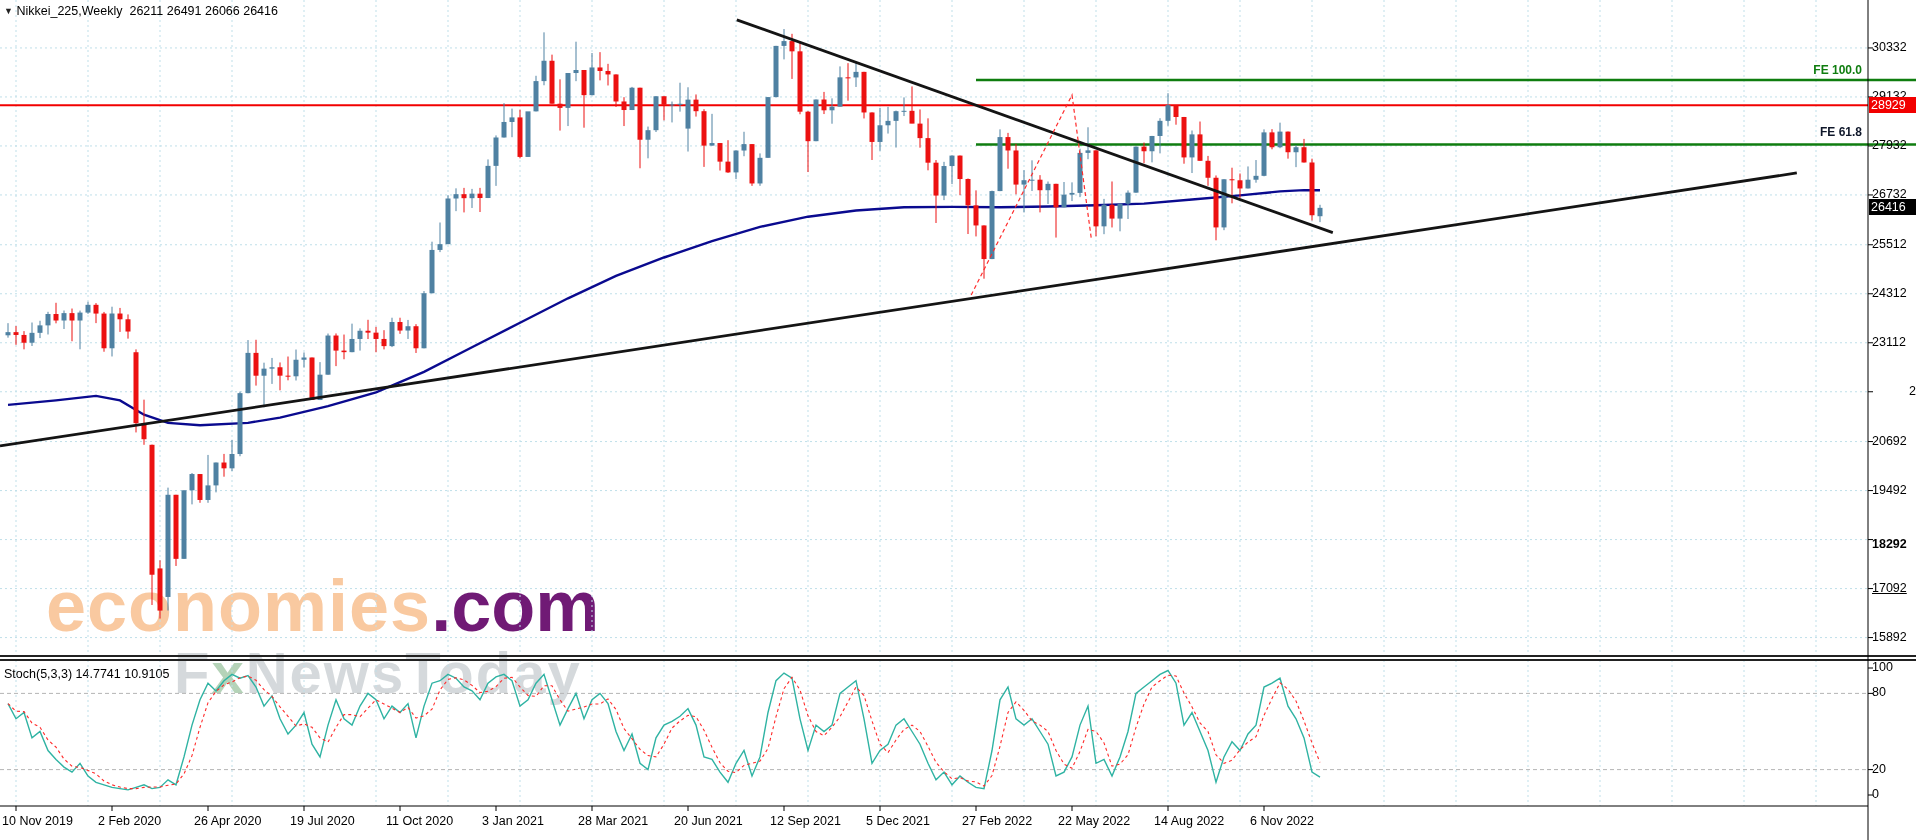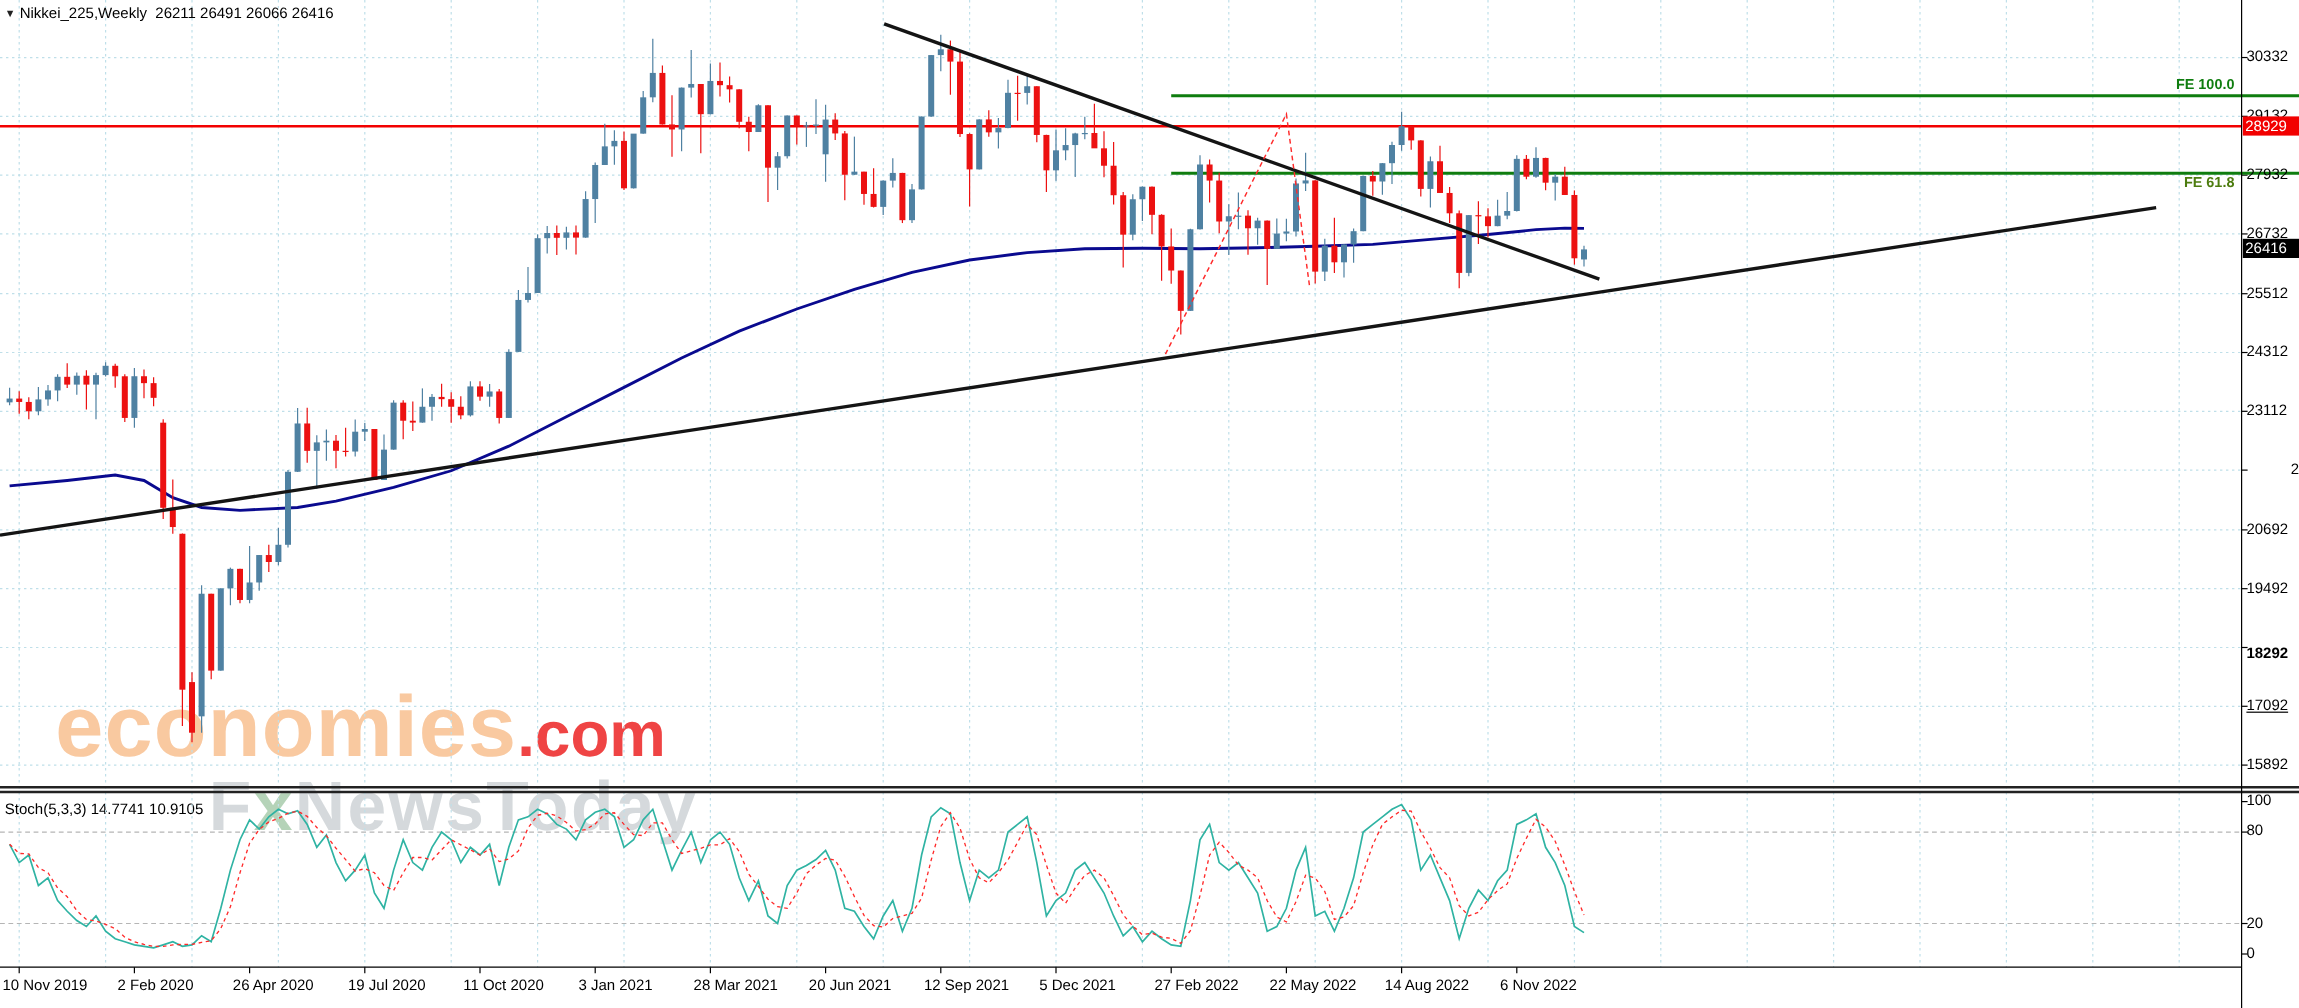--- a/index.html
+++ b/index.html
@@ -1,21 +1,21 @@
 <!DOCTYPE html>
 <html><head>
 <meta charset="utf-8">
 <style>
   html,body{margin:0;padding:0;background:#fff;}
   #chart{position:relative;width:1916px;height:840px;background:#fff;overflow:hidden;
          font-family:"Liberation Sans","DejaVu Sans",sans-serif;color:#000;}
   #wm{position:absolute;left:46px;top:570px;z-index:2;line-height:1;white-space:nowrap;
       font-weight:bold;pointer-events:none;}
   #wm .econ{font-size:72px;color:#f9c9a0;letter-spacing:1px;}
-  #wm .com{font-size:53px;color:#ef4444;}
+  #wm .com{font-size:72px;color:#701a75;}
   #wm .fxn{display:block;font-size:58px;color:rgba(150,160,168,.40);margin:2px 0 0 128px;letter-spacing:2px;}
   #wm .fxn .x{color:rgba(120,175,125,.55);}
   svg{position:absolute;left:0;top:0;z-index:3;}
   .lbl{position:absolute;z-index:4;font-size:12.5px;white-space:nowrap;}
   #title{left:4px;top:4px;font-size:12.5px;}
   #title .tri{font-size:9px;color:#222;vertical-align:1px;}
   #stochlbl{left:4px;top:667px;z-index:1;font-size:12.5px;}
   .tag{position:absolute;z-index:5;left:1869px;width:47px;font-size:12.5px;color:#fff;
        text-align:left;padding:1px 0 1px 2px;}
   .felbl{position:absolute;z-index:4;font-size:12px;font-weight:bold;text-align:right;width:90px;}
@@ -484,17 +484,17 @@
       <div class="lbl datelbl" style="left: 674px; top: 814px;">20 Jun 2021</div>
       <div class="lbl datelbl" style="left: 770px; top: 814px;">12 Sep 2021</div>
       <div class="lbl datelbl" style="left: 866px; top: 814px;">5 Dec 2021</div>
       <div class="lbl datelbl" style="left: 962px; top: 814px;">27 Feb 2022</div>
       <div class="lbl datelbl" style="left: 1058px; top: 814px;">22 May 2022</div>
       <div class="lbl datelbl" style="left: 1154px; top: 814px;">14 Aug 2022</div>
       <div class="lbl datelbl" style="left: 1250px; top: 814px;">6 Nov 2022</div>
     </div>
 
   <div class="felbl" id="fe100" style="left: 1772px; top: 62.876px; color: rgb(15, 125, 15);">FE 100.0</div>
-  <div class="felbl" id="fe618" style="left: 1772px; top: 145px; color: #4d7c0f;">FE 61.8</div>
+  <div class="felbl" id="fe618" style="left: 1772px; top: 125px; color: #0f172a;">FE 61.8</div>
 
   <div class="tag" id="tagred" style="top: 96.7335px; background: rgb(242, 0, 0);">28929</div>
   <div class="tag" id="tagblk" style="top: 199.348px; background: rgb(0, 0, 0);">26416</div>
 </div>
 
 </body></html>

